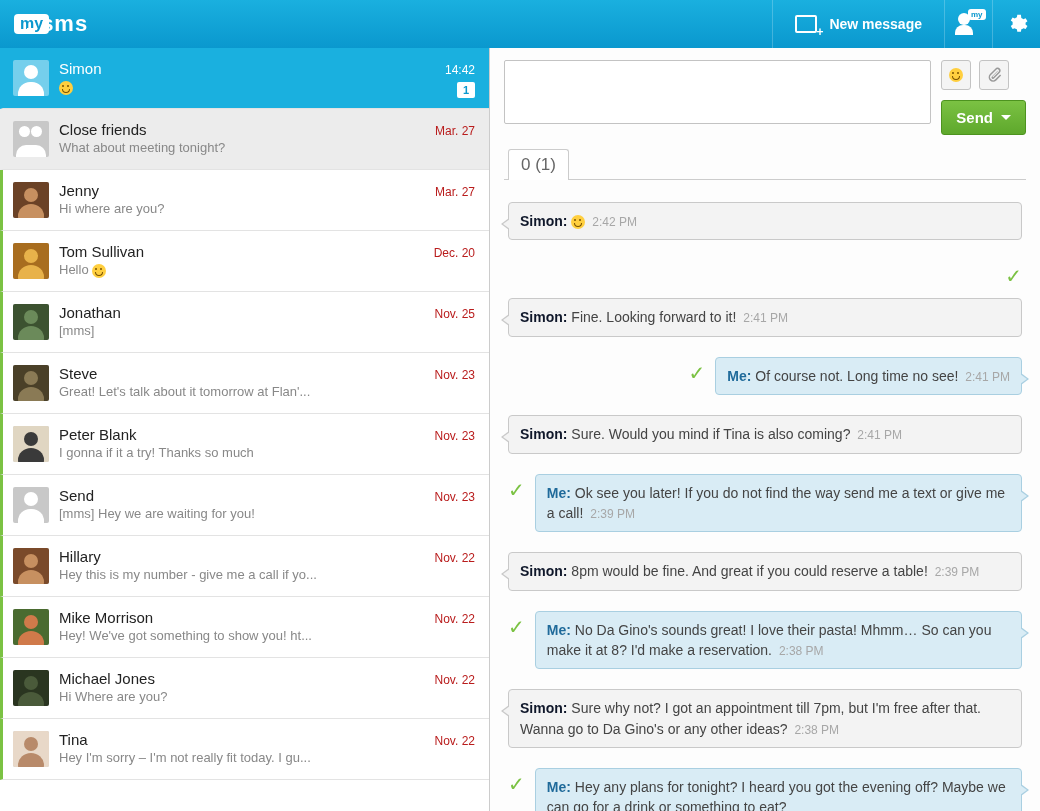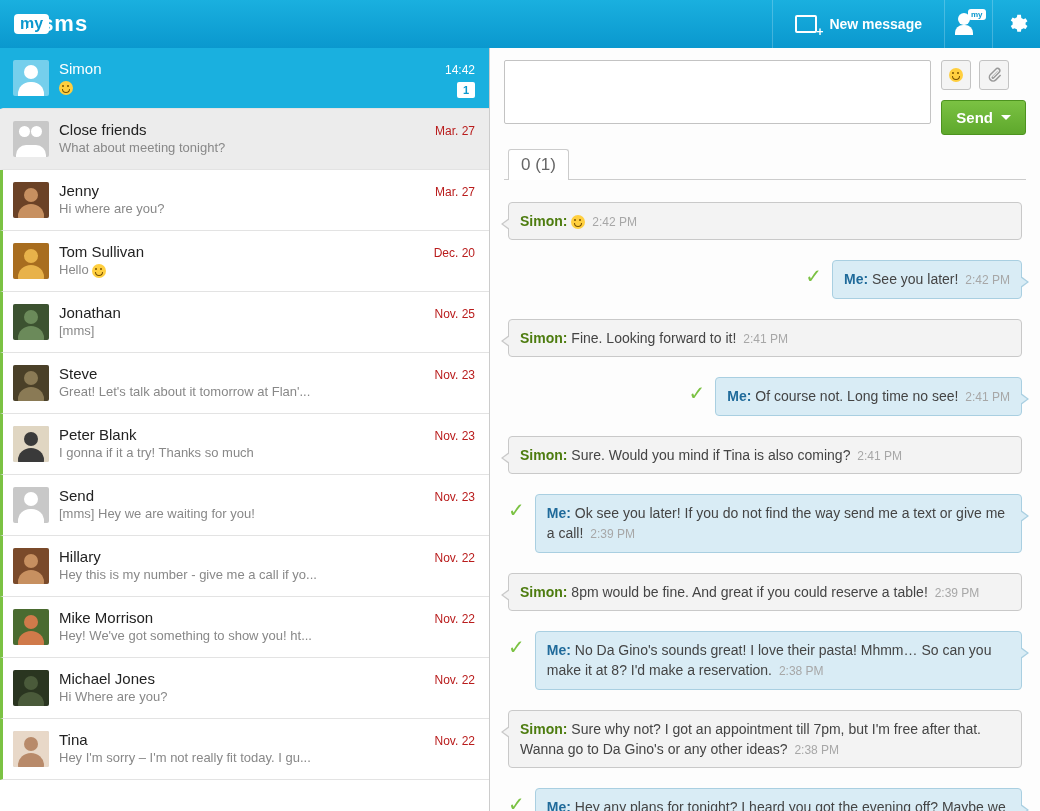--- a/index.html
+++ b/index.html
@@ -57,21 +57,21 @@
 .tiny-btns{display:flex;gap:8px}
 .tiny{width:30px;height:30px;border:1px solid #c3c3c3;border-radius:3px;background:#f4f4f4;display:flex;align-items:center;justify-content:center;cursor:pointer}
 .send{background:linear-gradient(#7bc243,#5ea82c);border:1px solid #4d931f;color:#fff;font-weight:700;font-size:15px;padding:8px 14px;border-radius:3px;cursor:pointer;display:flex;align-items:center;gap:8px;justify-content:flex-start}
 .send .chev{width:0;height:0;border-left:5px solid transparent;border-right:5px solid transparent;border-top:5px solid #fff}
 
 .tabs{display:flex;border-bottom:1px solid #ccc;margin:14px 14px 0;padding-left:4px}
 .tab{border:1px solid #ccc;border-bottom:none;background:#fff;padding:5px 12px;font-size:17px;color:#666;border-radius:3px 3px 0 0;margin-bottom:-1px;cursor:pointer}
 
 .msgs{flex:1;overflow-y:scroll;padding:12px 18px 20px}
 .bubble{border:1px solid #c9c9c9;border-radius:4px;padding:8px 11px;margin:10px 0;max-width:520px;position:relative;font-size:14px;line-height:1.45;color:#444}
-.bubble .who{font-weight:700;color:#4d7c0f}
+.bubble .who{font-weight:700;color:#0f172a}
 .bubble .time{color:#a7a7a7;font-size:12px;margin-left:3px}
 .bubble.in{background:#f3f3f3}
 .bubble.in::before{content:"";position:absolute;left:-8px;top:15px;width:0;height:0;border-top:6px solid transparent;border-bottom:6px solid transparent;border-right:8px solid #c9c9c9}
 .bubble.in::after{content:"";position:absolute;left:-6px;top:16px;width:0;height:0;border-top:5px solid transparent;border-bottom:5px solid transparent;border-right:7px solid #f3f3f3}
 .row-out{display:flex;justify-content:flex-end;align-items:flex-start;gap:10px}
 .row-out .check{color:#7bc243;font-size:20px;margin-top:14px}
 .bubble.out{background:#d9ecf5;border-color:#a9cfe1}
 .bubble.out .who{color:#1f6a9a}
 .bubble.out::before{content:"";position:absolute;right:-8px;top:15px;width:0;height:0;border-top:6px solid transparent;border-bottom:6px solid transparent;border-left:8px solid #a9cfe1}
 .bubble.out::after{content:"";position:absolute;right:-6px;top:16px;width:0;height:0;border-top:5px solid transparent;border-bottom:5px solid transparent;border-left:7px solid #d9ecf5}
@@ -296,21 +296,20 @@
     </div>
 
     <div class="tabs">
       <div class="tab">0 (1)</div>
     </div>
 
     <div class="msgs" id="msg-list">
         <div class="bubble in"><span class="who">Simon:</span> <span class="emoji"></span> <span> </span><span class="time">2:42 PM</span></div>
         <div class="row-out">
           <span class="check">✓</span>
-          <div class="bubble out"><span class="who">Me:</span><span> See you later! </span><span class="time">2:42 PM</span></div>
         </div>
         <div class="bubble in"><span class="who">Simon:</span><span> Fine. Looking forward to it! </span><span class="time">2:41 PM</span></div>
         <div class="row-out">
           <span class="check">✓</span>
           <div class="bubble out"><span class="who">Me:</span><span> Of course not. Long time no see! </span><span class="time">2:41 PM</span></div>
         </div>
         <div class="bubble in"><span class="who">Simon:</span><span> Sure. Would you mind if Tina is also coming? </span><span class="time">2:41 PM</span></div>
         <div class="row-out">
           <span class="check">✓</span>
           <div class="bubble out"><span class="who">Me:</span><span> Ok see you later! If you do not find the way send me a text or give me a call! </span><span class="time">2:39 PM</span></div>

